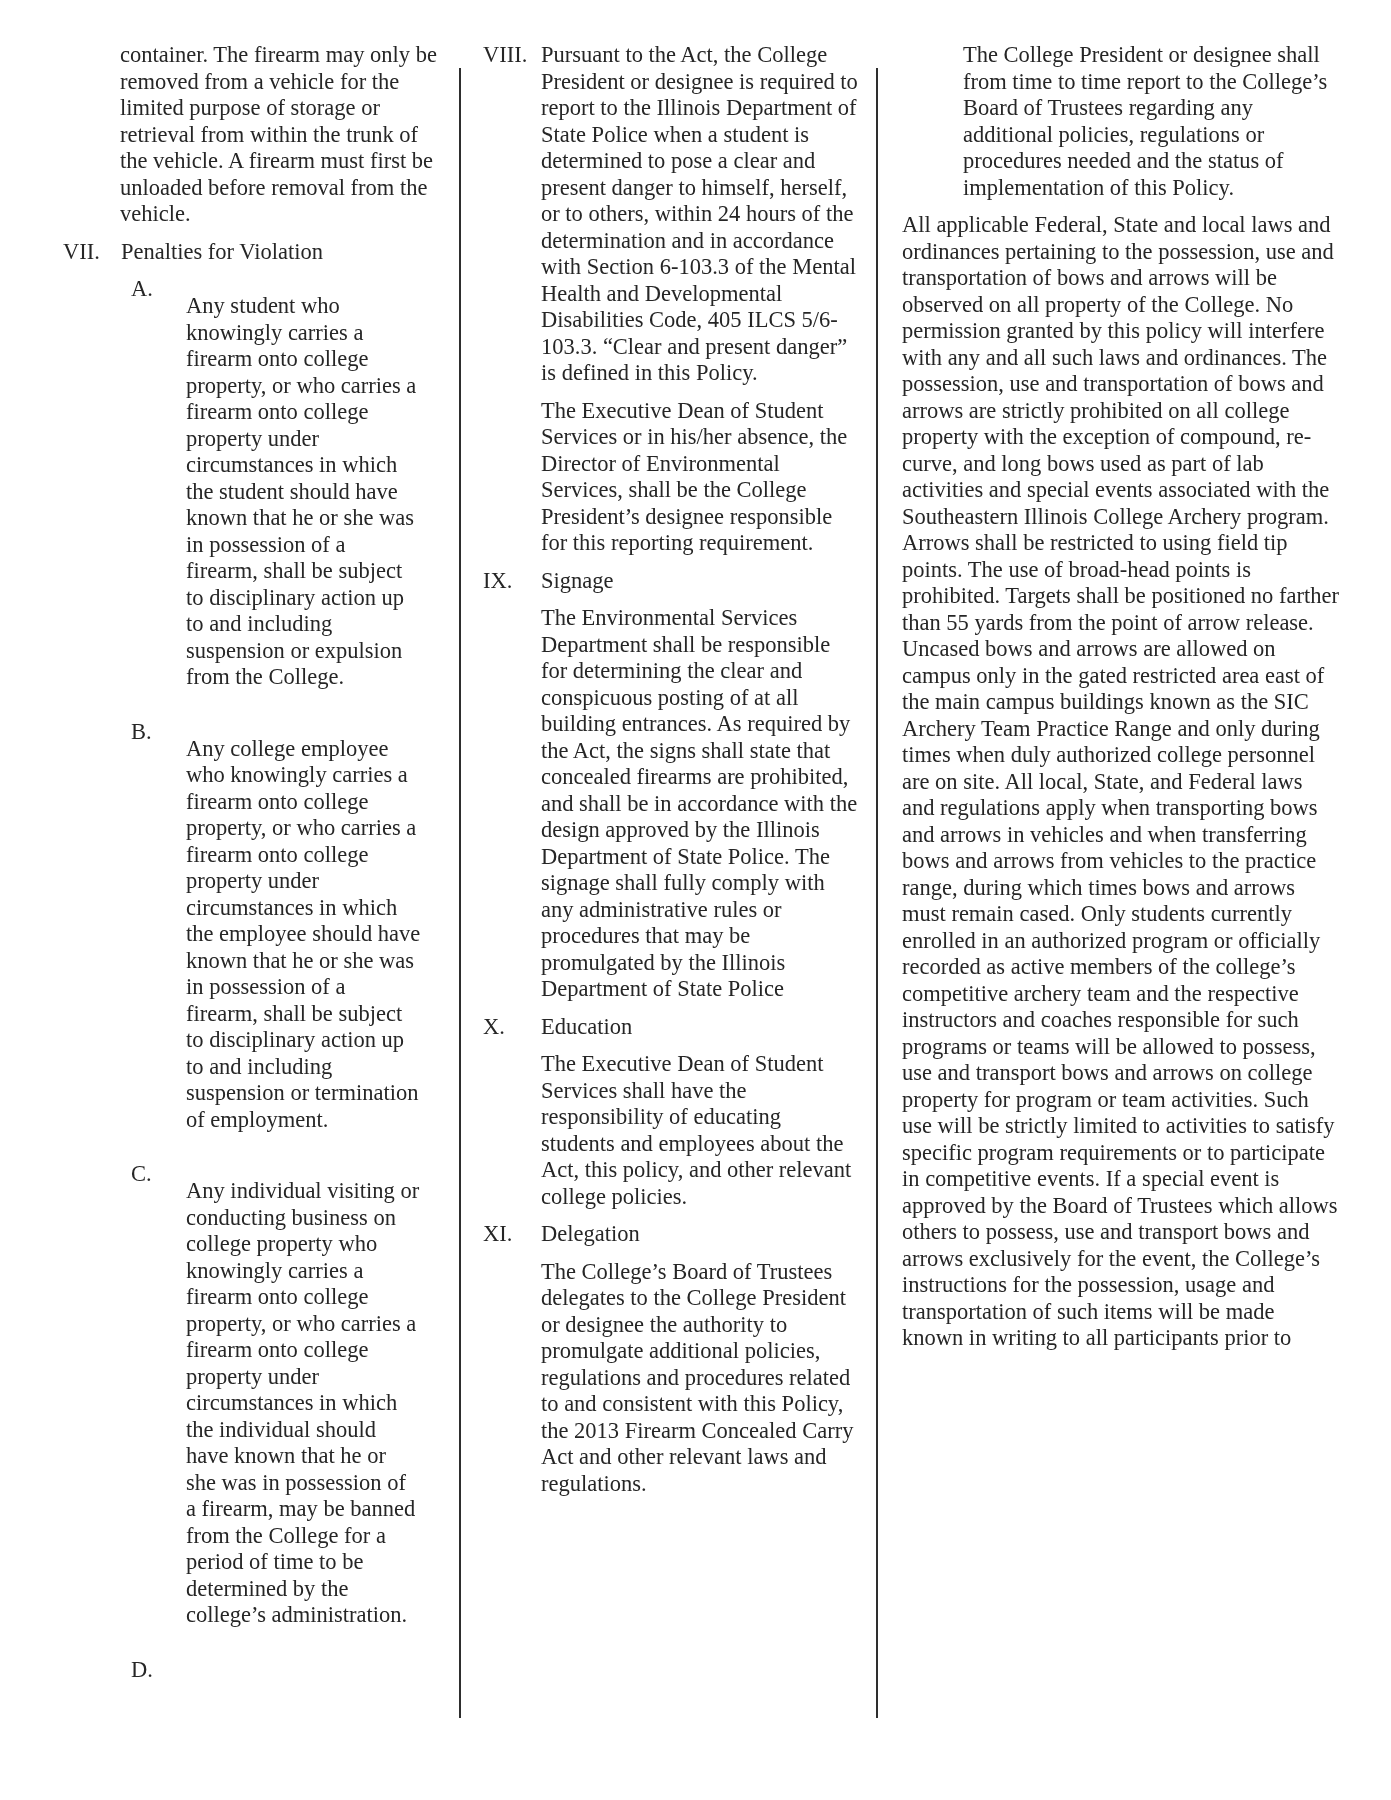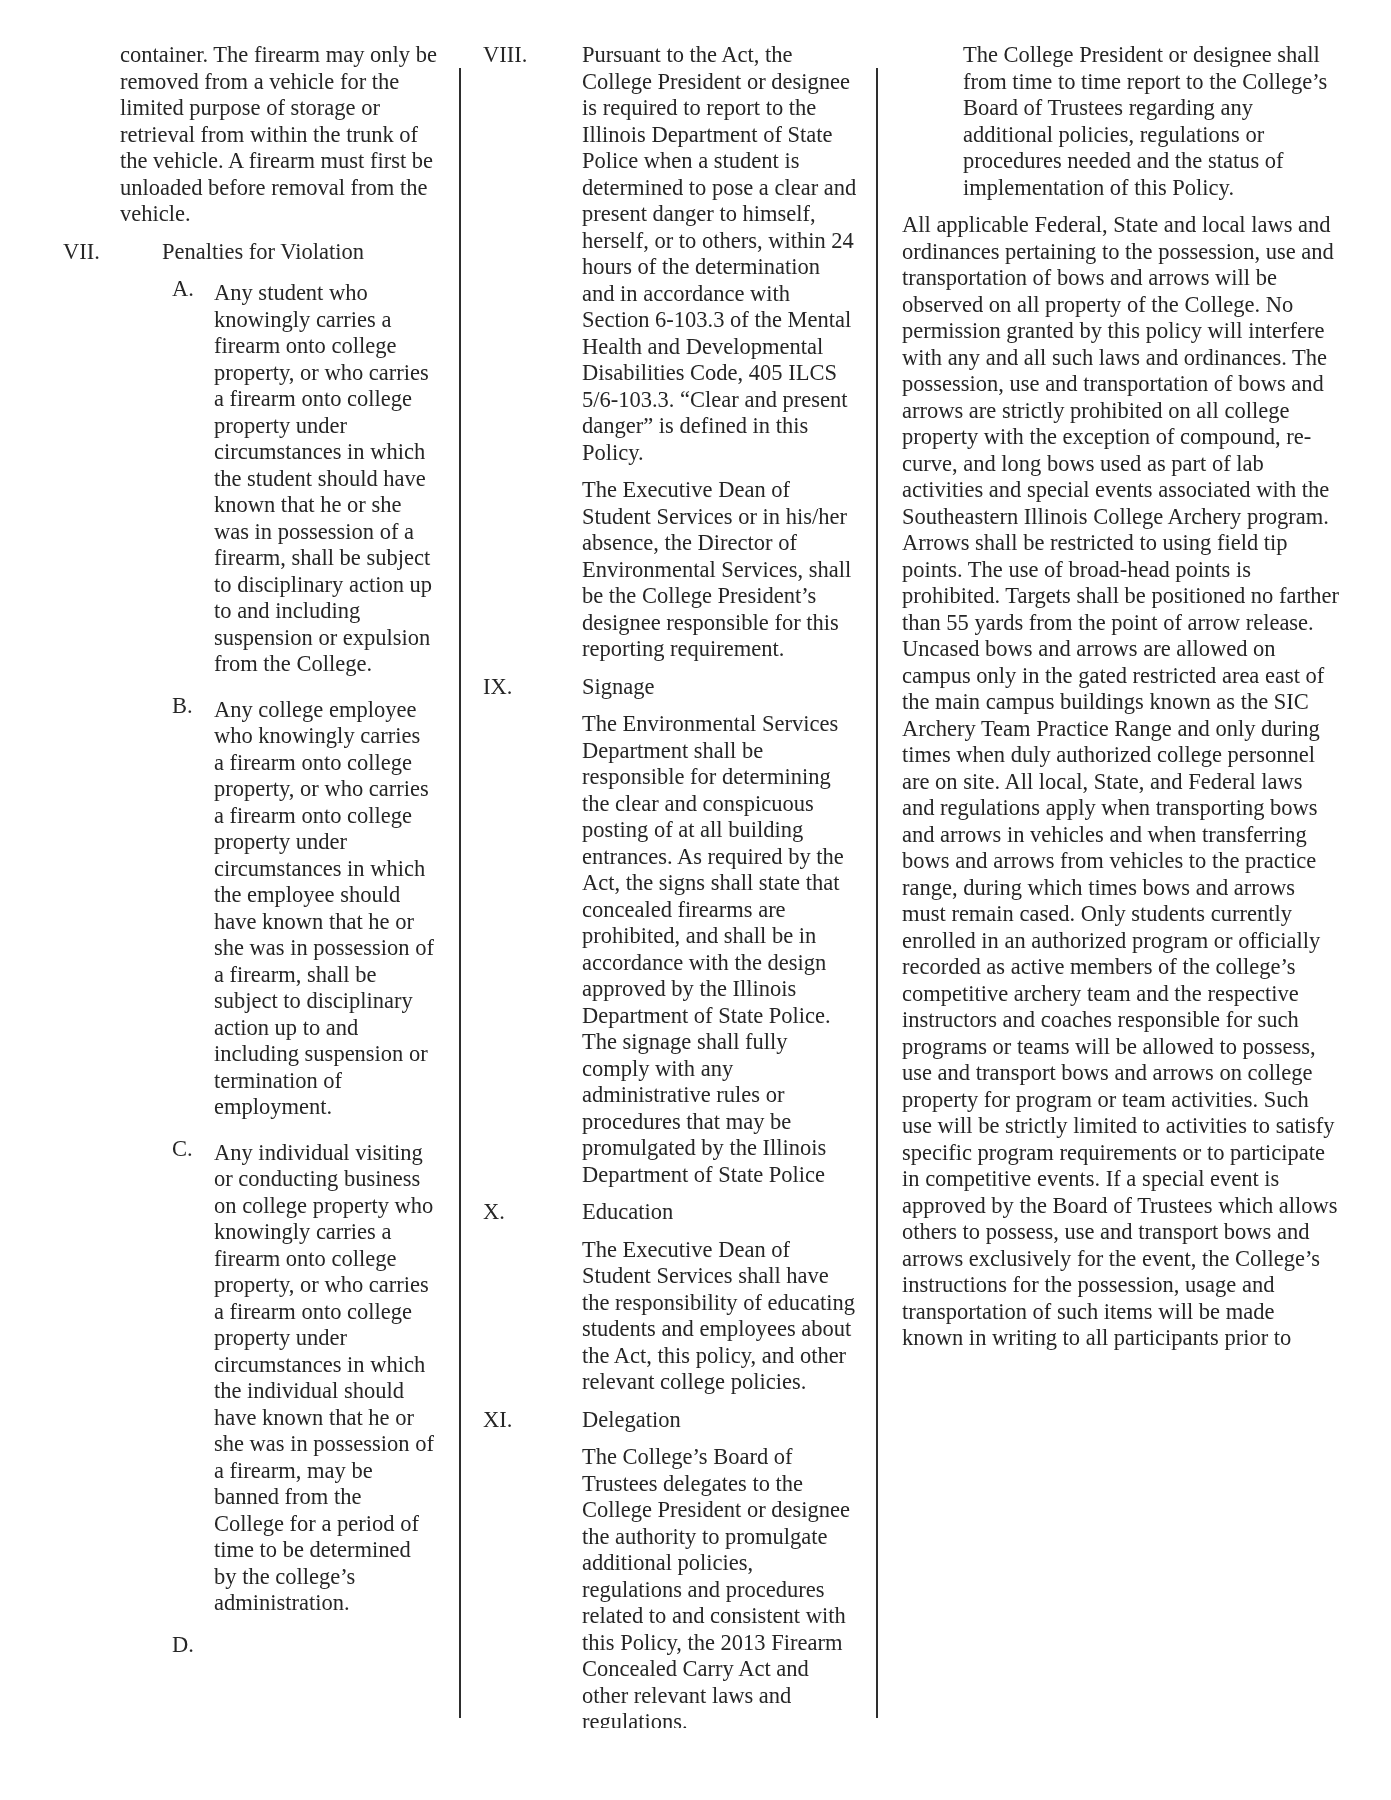--- a/index.html
+++ b/index.html
@@ -22,27 +22,27 @@
     position: absolute;
     top: 68px;
     width: 2px;
     height: 1650px;
     background: #2e2e2e;
   }
   .d1 { left: 459px; }
   .d2 { left: 876px; }
   p { margin: 0 0 11px 0; }
   .cont-para { margin-left: 57px; }
-  .roman-row { display: flex; gap: 41px; }
+  .roman-row { display: flex; }
   .roman-num { flex: 0 0 58px; }
   .roman-body { flex: 1; min-width: 0; }
   .roman-title { margin: 0 0 11px 0; }
   .sub-row { display: flex; margin-bottom: 11px; }
   .sub-label { flex: 0 0 38px; margin-left: 10px; }
-  .sub-text { flex: 1; margin: 4px; min-width: 0; }
+  .sub-text { flex: 1; margin: 17px; min-width: 0; }
   .right-indent { margin-left: 61px; }
   .archery-heading {
     font-family: "Liberation Sans", sans-serif;
     font-weight: 700;
     font-size: 26px;
     line-height: 30px;
     letter-spacing: 0.3px;
     color: #141414;
     margin: 14px 0 13px 0;
   }

